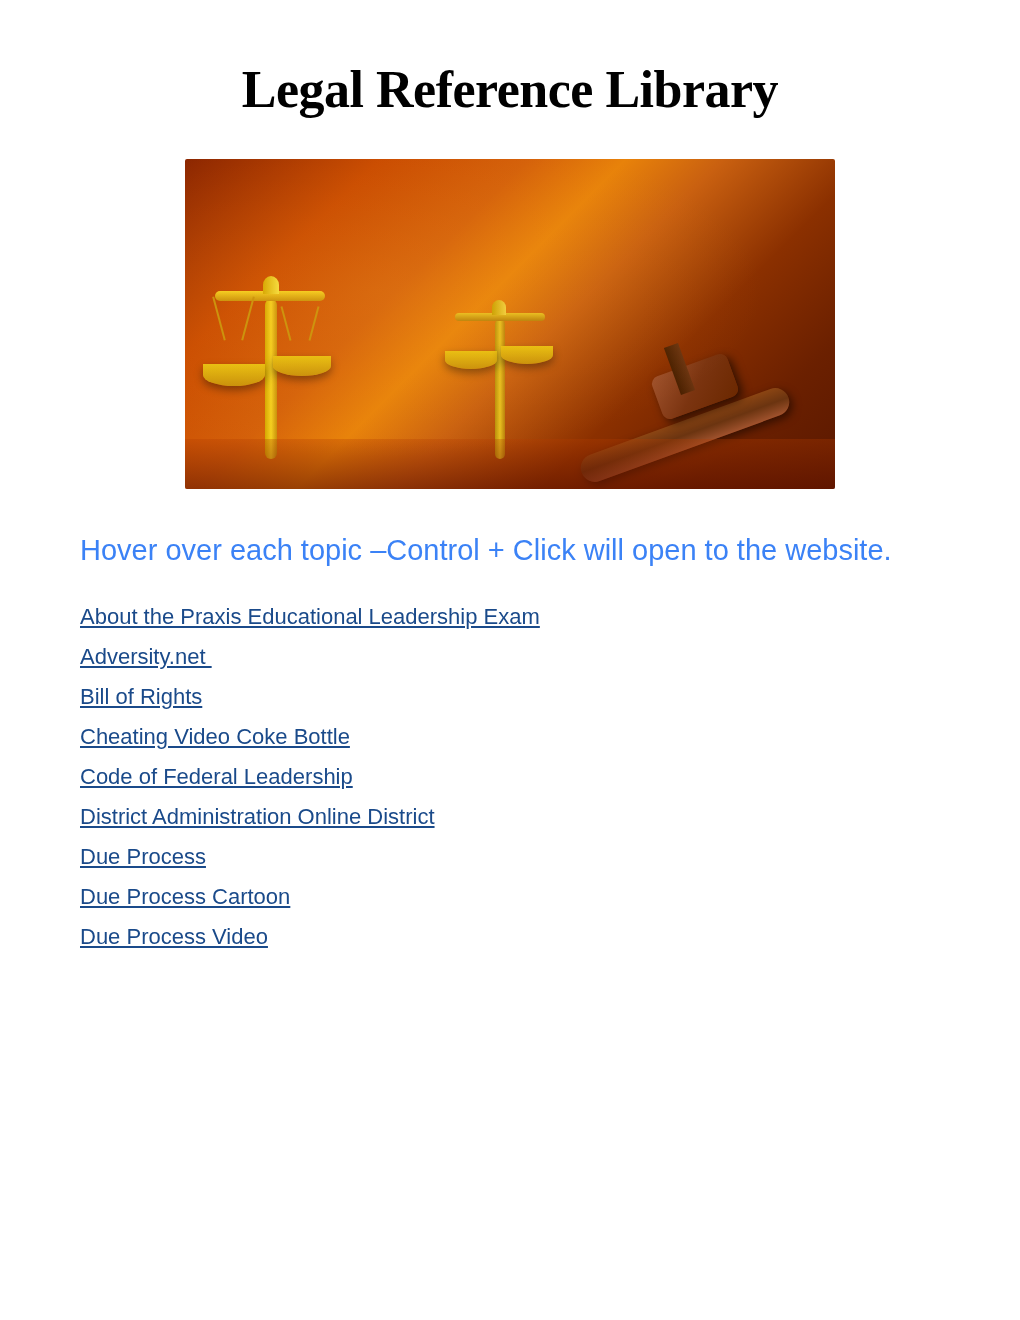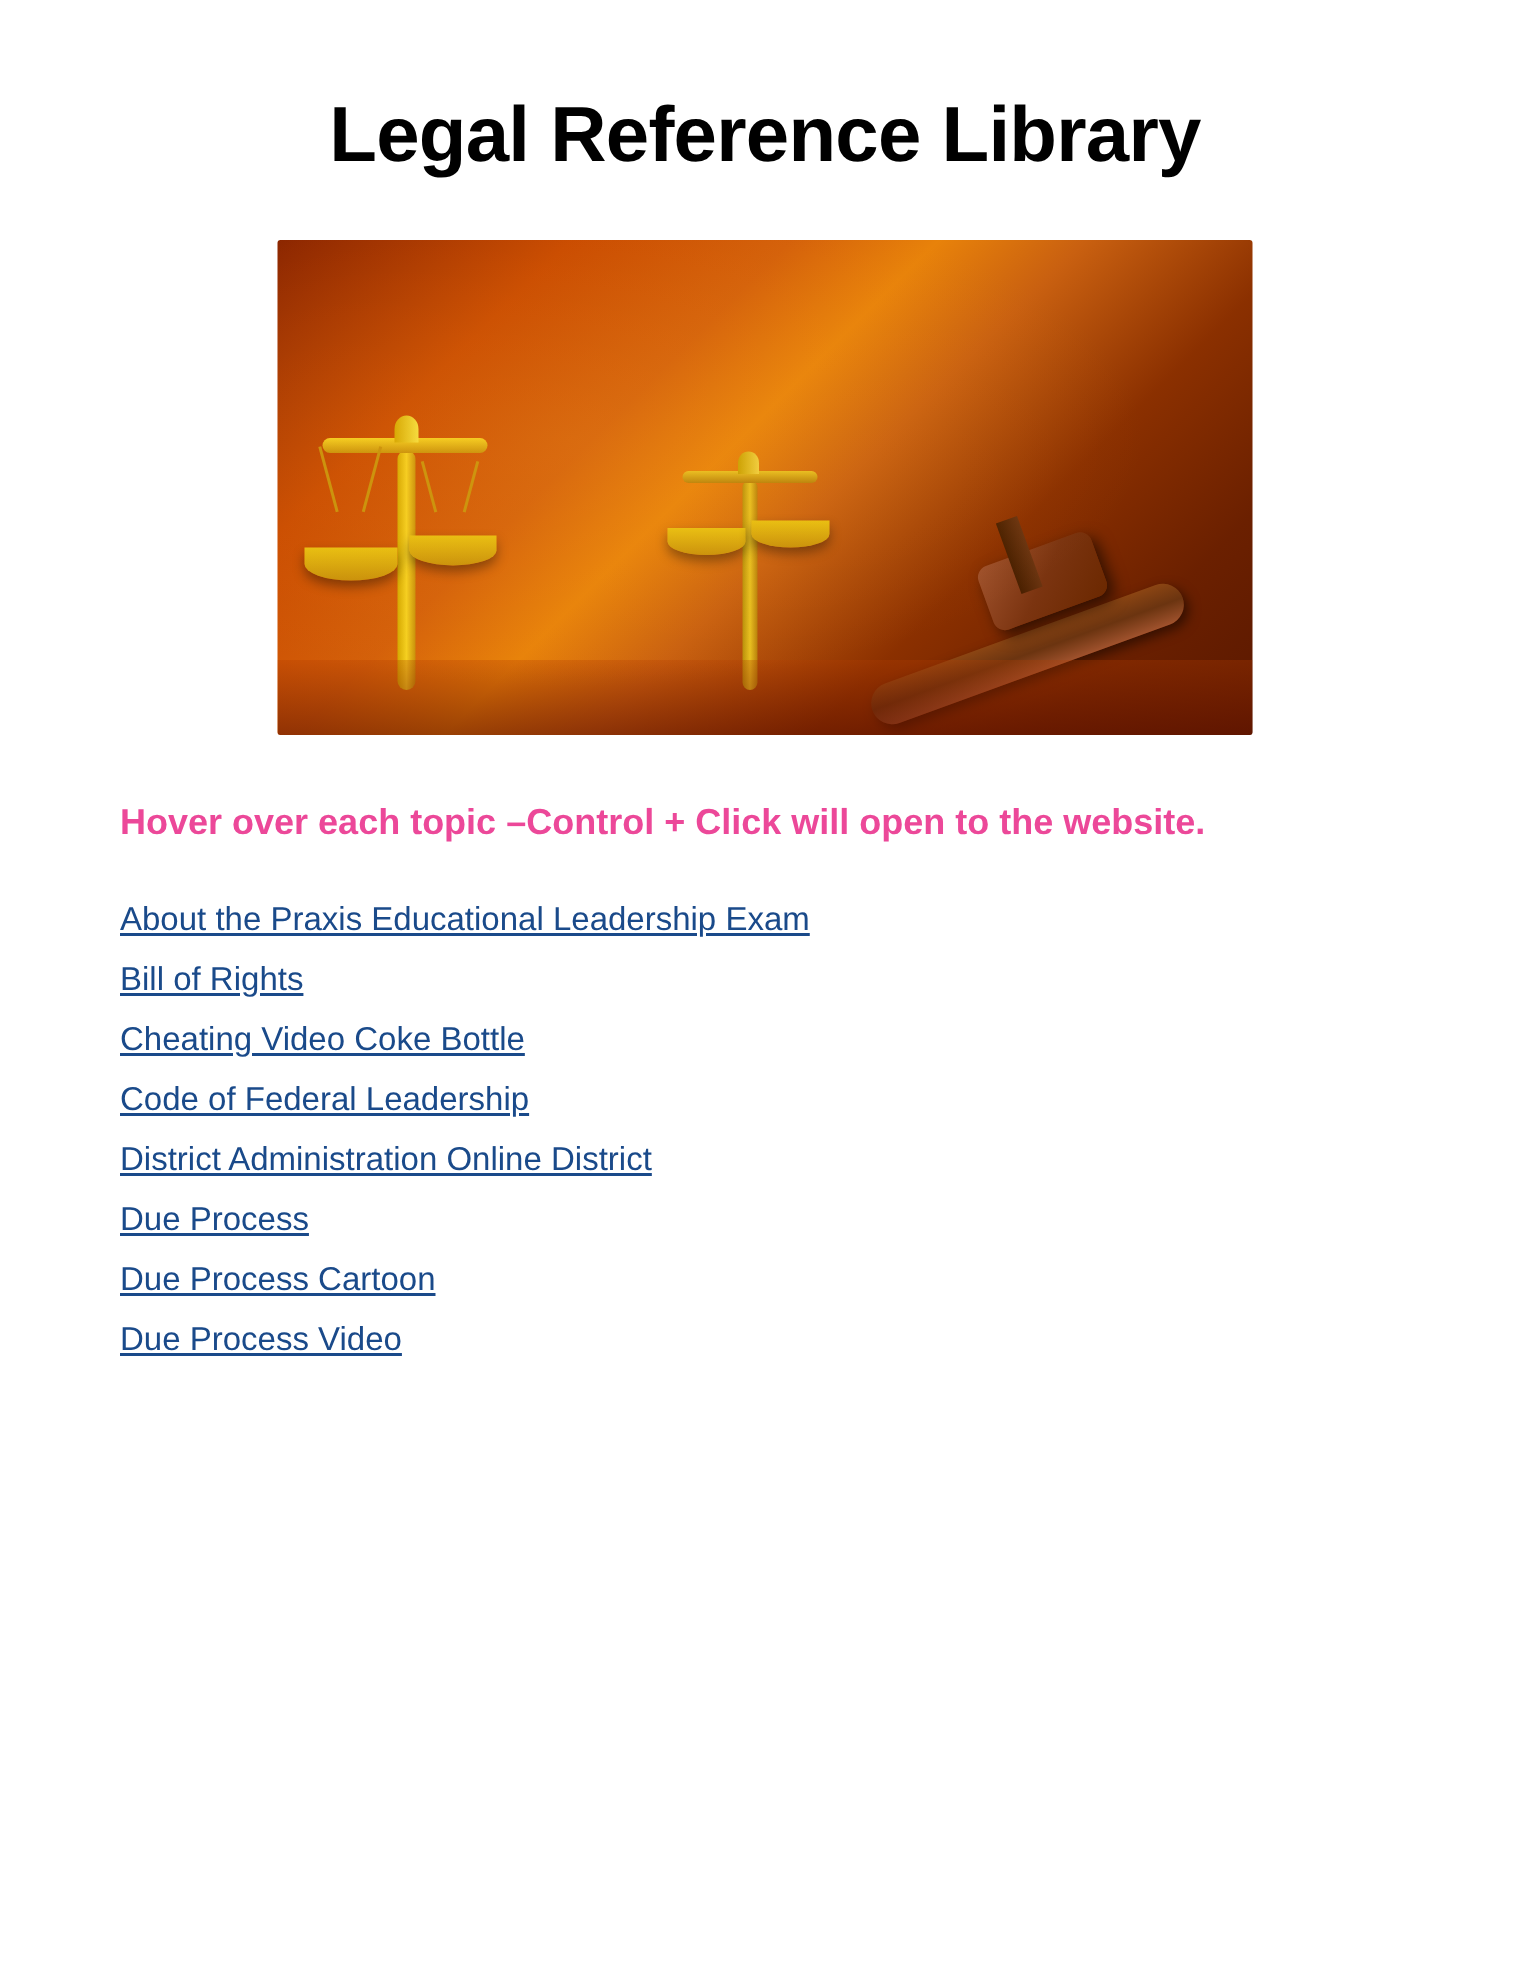--- a/index.html
+++ b/index.html
@@ -14,21 +14,21 @@
       width: 1020px;
       min-height: 1320px;
       padding: 60px 80px;
       color: #000000;
     }
 
     .page-title {
       text-align: center;
       font-size: 52px;
       font-weight: 900;
-      font-family: Liberation Sans, sans-serif;
+      font-family: Liberation Serif, serif;
       margin-bottom: 40px;
       letter-spacing: -0.5px;
     }
 
     .hero-image-container {
       display: flex;
       justify-content: center;
       margin-bottom: 45px;
     }
 
@@ -238,25 +238,25 @@
     .warm-overlay {
       position: absolute;
       top: 0;
       left: 0;
       right: 0;
       bottom: 0;
       background: radial-gradient(ellipse at 30% 40%, rgba(255, 180, 50, 0.15) 0%, transparent 60%);
     }
 
     .instruction-text {
-      font-size: 24px;
-      color: #ec4899;
+      font-size: 29px;
+      color: #3b82f6;
       margin-bottom: 30px;
       font-family: Arial, sans-serif;
-      font-weight: bold;
+      font-weight: normal;
     }
 
     .links-container {
       display: flex;
       flex-direction: column;
       gap: 0px;
     }
 
     .link-item {
       font-size: 22px;
@@ -297,20 +297,21 @@
 
     <div class="table-surface"></div>
     <div class="warm-overlay"></div>
   </div>
 </div>
 
 <p class="instruction-text">Hover over each topic –Control + Click will open to the website.</p>
 
 <div class="links-container">
 <a class="link-item" href="#">About the Praxis Educational Leadership Exam</a>
+    <a class="link-item" href="#">Adversity.net&nbsp;</a>
     <a class="link-item" href="#">Bill of Rights</a>
     <a class="link-item" href="#">Cheating Video Coke Bottle</a>
     <a class="link-item" href="#">Code of Federal Leadership</a>
     <a class="link-item" href="#">District Administration Online District</a>
     <a class="link-item" href="#">Due Process</a>
     <a class="link-item" href="#">Due Process Cartoon</a>
     <a class="link-item" href="#">Due Process Video</a>
   </div>
 
 </body></html>

